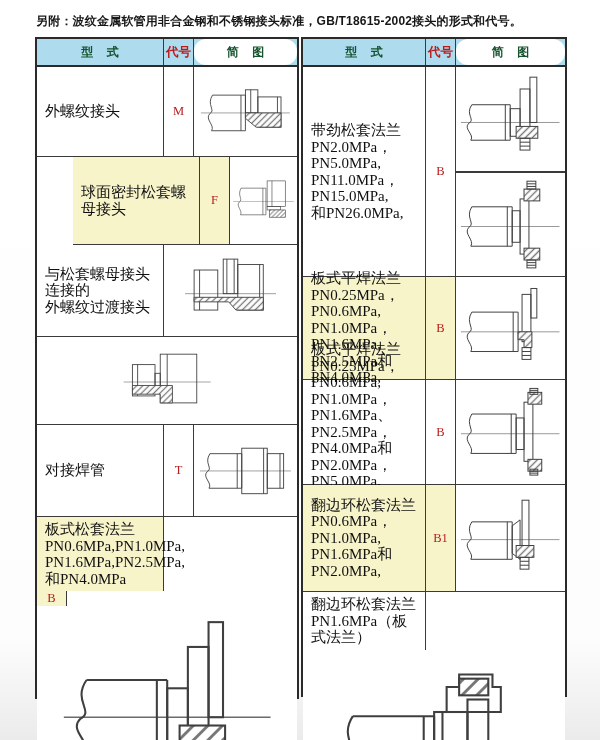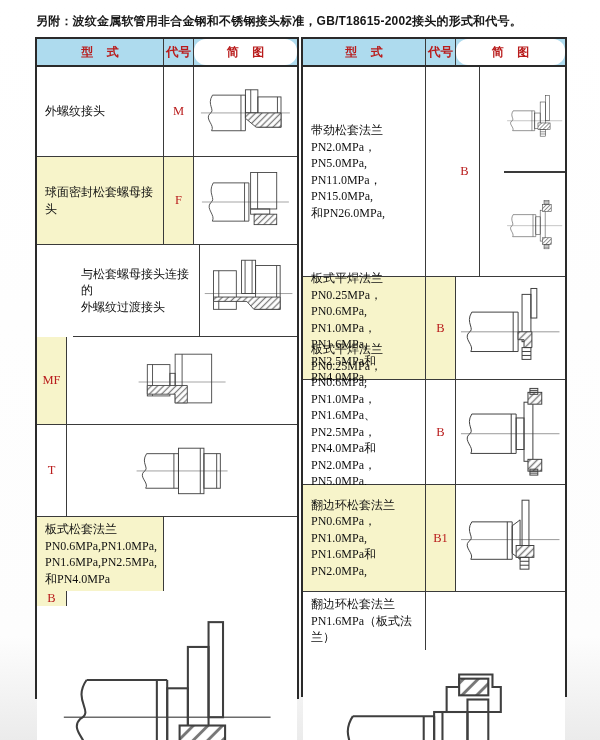--- a/index.html
+++ b/index.html
@@ -17,36 +17,36 @@
     border:2px solid #2a2a2a;
   }
   #left-table{left:35px;width:260px;}
   #right-table{left:301px;width:262px;}
   .row{display:flex;box-sizing:border-box;border-bottom:1px solid #3a3a3a;background:#fff;}
   .row:last-child{border-bottom:none;flex-direction:column;}
   .hrow{height:28px;border-bottom:2px solid #2a2a2a;}
   .cell{box-sizing:border-box;}
   .hc{
     display:flex;align-items:center;justify-content:center;
-    font-size:12px;font-weight:bold;color:#b91c1c;white-space:pre;
+    font-size:12px;font-weight:bold;color:#14532d;white-space:pre;
   }
   .c-type{width:127px;border-right:1px solid #3a3a3a;display:flex;align-items:center;}
   #right-table .c-type{width:123px;}
   .c-code{
     width:30px;border-right:1px solid #3a3a3a;
     display:flex;align-items:center;justify-content:center;
     font-family:"Liberation Serif","DejaVu Serif",serif;font-size:12.5px;color:#b91c1c;
   }
   .c-diag{flex:1;display:flex;flex-direction:column;background:#fff;border-radius:12px;}
   .sub{flex:1;display:flex;align-items:center;justify-content:center;overflow:hidden;}
   .sub + .sub{border-top:2px solid #3a3a3a;}
   .sub svg{width:94%;height:88%;}
   .t{
     font-family:"Liberation Serif","DejaVu Serif",serif;
-    font-size:12px;line-height:16.5px;color:#101010;
+    font-size:15px;line-height:16.5px;color:#101010;
     white-space:pre-line;padding:4px 3px 4px 8px;
   }
 </style>
 </head>
 <body>
 
 <div class="title">另附：波纹金属软管用非合金钢和不锈钢接头标准，GB/T18615-2002接头的形式和代号。</div>
 
 <div class="tbl" id="left-table">
   <div class="row hrow header-row" style="background: rgb(174, 219, 238);">
@@ -76,21 +76,21 @@
             <line x1="47" y1="26" x2="47" y2="66" stroke="#3f3f3f" stroke-width="1"></line>
             <rect x="52" y="20" width="14" height="26" fill="none" stroke="#3f3f3f" stroke-width="1"></rect>
             <line x1="58" y1="20" x2="58" y2="46" stroke="#3f3f3f" stroke-width="1"></line>
             <rect x="66" y="28" width="26" height="34" fill="none" stroke="#3f3f3f" stroke-width="1"></rect>
             <line x1="88" y1="28" x2="88" y2="62" stroke="#3f3f3f" stroke-width="1"></line>
             <polygon points="52,46 92,46 92,62 64,62 52,52" fill="url(#h1)" stroke="#3f3f3f" stroke-width="1"></polygon>
           </svg>
         </div>
       </div>
     </div>
-    <div class="row" style="height: 88px;">
+    <div class="row" style="height: 88px; margin-left: 36px;">
       <div class="cell c-type hl" style="background: rgb(247, 244, 202);">
         <div class="t">球面密封松套螺母接头</div>
       </div>
       <div class="cell c-code hl" style="background: rgb(247, 244, 202);">F</div>
       <div class="cell c-diag">
         <div class="sub">
           <svg viewBox="0 0 104 88" preserveAspectRatio="xMidYMid meet">
             <defs>
               <pattern id="h2" width="5" height="5" patternUnits="userSpaceOnUse" patternTransform="rotate(45)">
                 <rect width="5" height="5" fill="#fff"></rect>
@@ -104,21 +104,21 @@
             <line x1="56" y1="68" x2="14" y2="68" stroke="#3f3f3f" stroke-width="1"></line>
             <line x1="51" y1="24" x2="51" y2="68" stroke="#3f3f3f" stroke-width="1"></line>
             <rect x="58" y="12" width="30" height="42" fill="none" stroke="#3f3f3f" stroke-width="1"></rect>
             <line x1="66" y1="12" x2="66" y2="54" stroke="#3f3f3f" stroke-width="1"></line>
             <rect x="58" y="54" width="22" height="6" fill="none" stroke="#3f3f3f" stroke-width="1"></rect>
             <rect x="62" y="60" width="26" height="12" fill="url(#h2)" stroke="#3f3f3f" stroke-width="1"></rect>
           </svg>
         </div>
       </div>
     </div>
-    <div class="row" style="height: 92px; margin-left: 36px;">
+    <div class="row" style="height: 92px;">
       <div class="cell c-type">
         <div class="t">与松套螺母接头连接的
 外螺纹过渡接头</div>
       </div>
       <div class="cell c-diag">
         <div class="sub">
           <svg viewBox="0 0 104 88" preserveAspectRatio="xMidYMid meet">
             <defs>
               <pattern id="h3" width="5" height="5" patternUnits="userSpaceOnUse" patternTransform="rotate(45)">
                 <rect width="5" height="5" fill="#fff"></rect>
@@ -132,21 +132,20 @@
             <line x1="48" y1="10" x2="48" y2="48" stroke="#3f3f3f" stroke-width="1"></line>
             <line x1="56" y1="10" x2="56" y2="48" stroke="#3f3f3f" stroke-width="1"></line>
             <rect x="60" y="16" width="28" height="50" fill="none" stroke="#3f3f3f" stroke-width="1"></rect>
             <line x1="84" y1="16" x2="84" y2="66" stroke="#3f3f3f" stroke-width="1"></line>
             <polygon points="12,52 88,52 88,66 58,66 50,57 12,57" fill="url(#h3)" stroke="#3f3f3f" stroke-width="1"></polygon>
           </svg>
         </div>
       </div>
     </div>
     <div class="row" style="height: 88px;">
-      <div class="cell c-code hl" style="background: rgb(247, 244, 202);">MF</div>
       <div class="cell c-diag">
         <div class="sub">
           <svg viewBox="0 0 104 88" preserveAspectRatio="xMidYMid meet">
             <defs>
               <pattern id="h4" width="5" height="5" patternUnits="userSpaceOnUse" patternTransform="rotate(45)">
                 <rect width="5" height="5" fill="#fff"></rect>
                 <line x1="2.5" y1="0" x2="2.5" y2="5" stroke="#777" stroke-width="1.4"></line>
               </pattern>
             </defs>
             <line x1="2" y1="46" x2="102" y2="46" stroke="#6b6b6b" stroke-width="0.7"></line>
@@ -154,20 +153,23 @@
             <line x1="18" y1="26" x2="18" y2="62" stroke="#3f3f3f" stroke-width="1"></line>
             <rect x="44" y="14" width="42" height="56" fill="none" stroke="#3f3f3f" stroke-width="1"></rect>
             <line x1="52" y1="14" x2="52" y2="70" stroke="#3f3f3f" stroke-width="1"></line>
             <rect x="38" y="36" width="6" height="18" fill="none" stroke="#3f3f3f" stroke-width="1"></rect>
             <polygon points="12,50 58,50 58,70 44,70 44,60 12,60" fill="url(#h4)" stroke="#3f3f3f" stroke-width="1"></polygon>
           </svg>
         </div>
       </div>
     </div>
     <div class="row" style="height: 92px;">
+      <div class="cell c-type">
+        <div class="t">对接焊管</div>
+      </div>
       <div class="cell c-code">T</div>
       <div class="cell c-diag">
         <div class="sub">
           <svg viewBox="0 0 104 88" preserveAspectRatio="xMidYMid meet">
             <defs>
               <pattern id="h5" width="5" height="5" patternUnits="userSpaceOnUse" patternTransform="rotate(45)">
                 <rect width="5" height="5" fill="#fff"></rect>
                 <line x1="2.5" y1="0" x2="2.5" y2="5" stroke="#777" stroke-width="1.4"></line>
               </pattern>
             </defs>
@@ -246,21 +248,21 @@
       </div>
     </div>
   </div>
 
 <div class="tbl" id="right-table">
   <div class="row hrow header-row" style="background: rgb(174, 219, 238);">
     <div class="cell c-type hc">型    式</div>
     <div class="cell c-code hc">代号</div>
     <div class="cell c-diag hc">简    图</div>
   </div>
-<div class="row" style="height: 210px; gap: 24px;">
+<div class="row" style="height: 210px;">
       <div class="cell c-type">
         <div class="t">带劲松套法兰
 PN2.0MPa，PN5.0MPa,
 PN11.0MPa，PN15.0MPa,
 和PN26.0MPa,</div>
       </div>
       <div class="cell c-code">B</div>
       <div class="cell c-diag">
         <div class="sub">
           <svg viewBox="0 0 104 88" preserveAspectRatio="xMidYMid meet">

